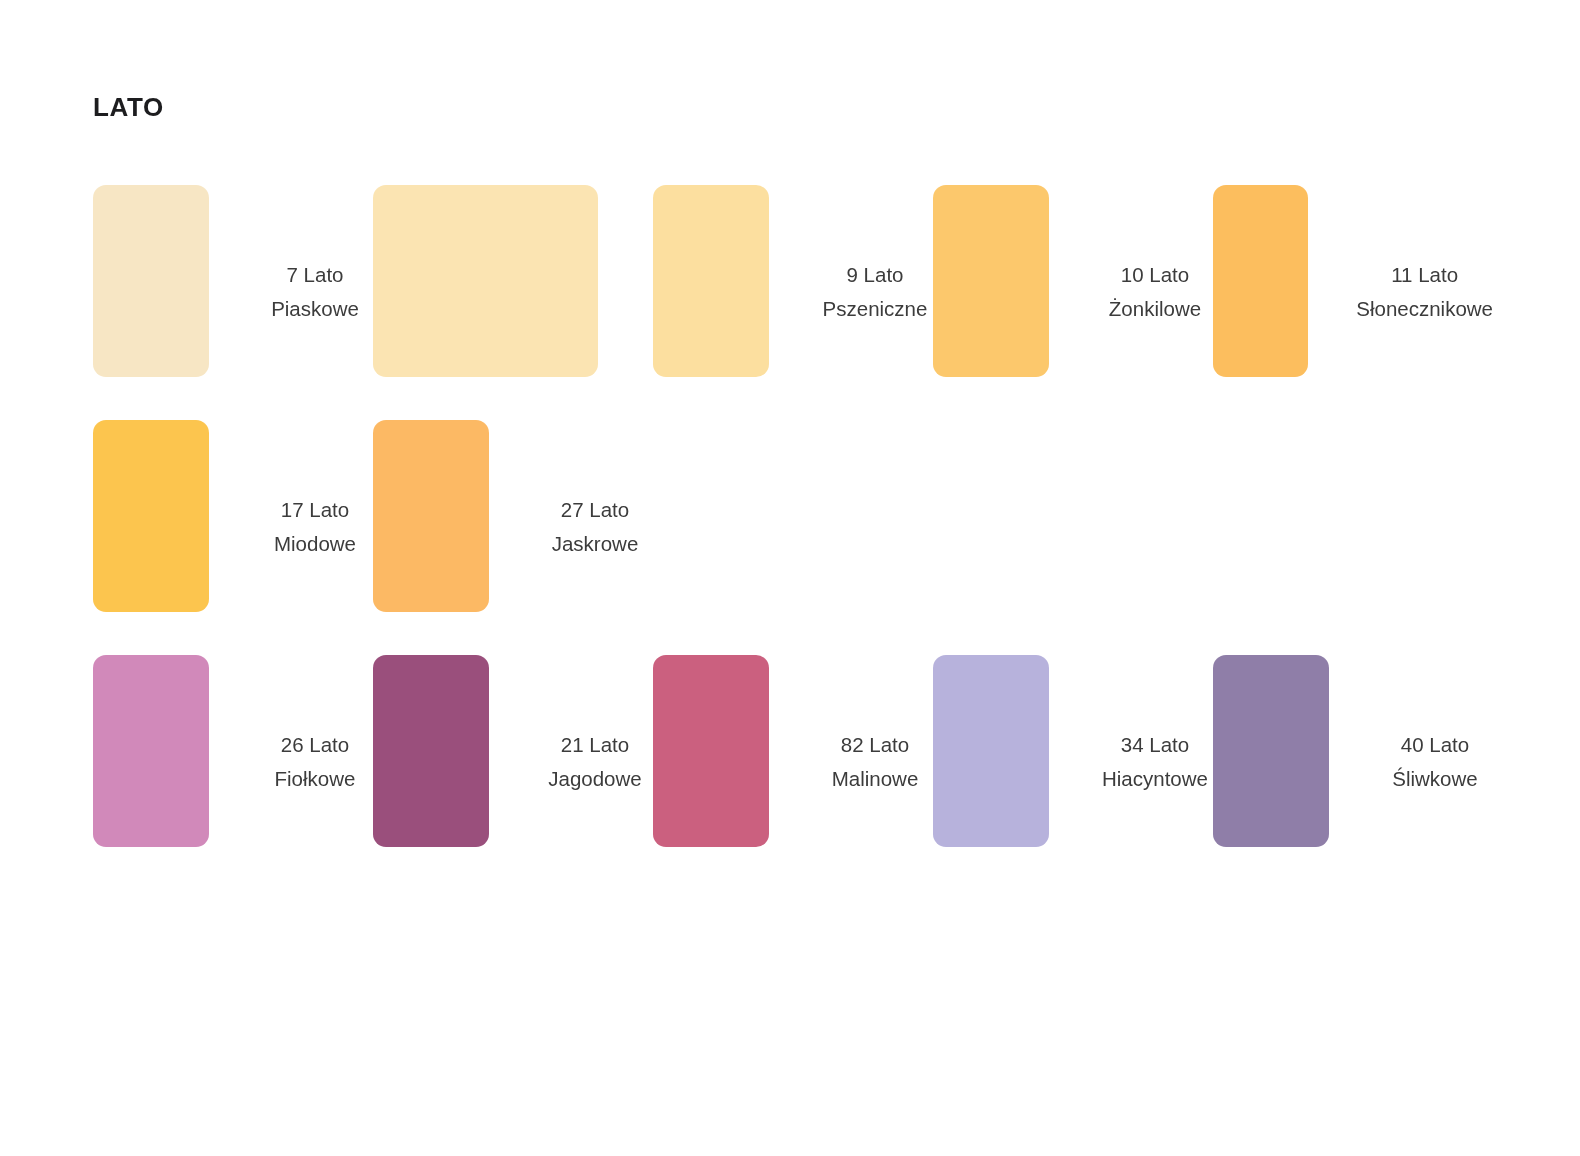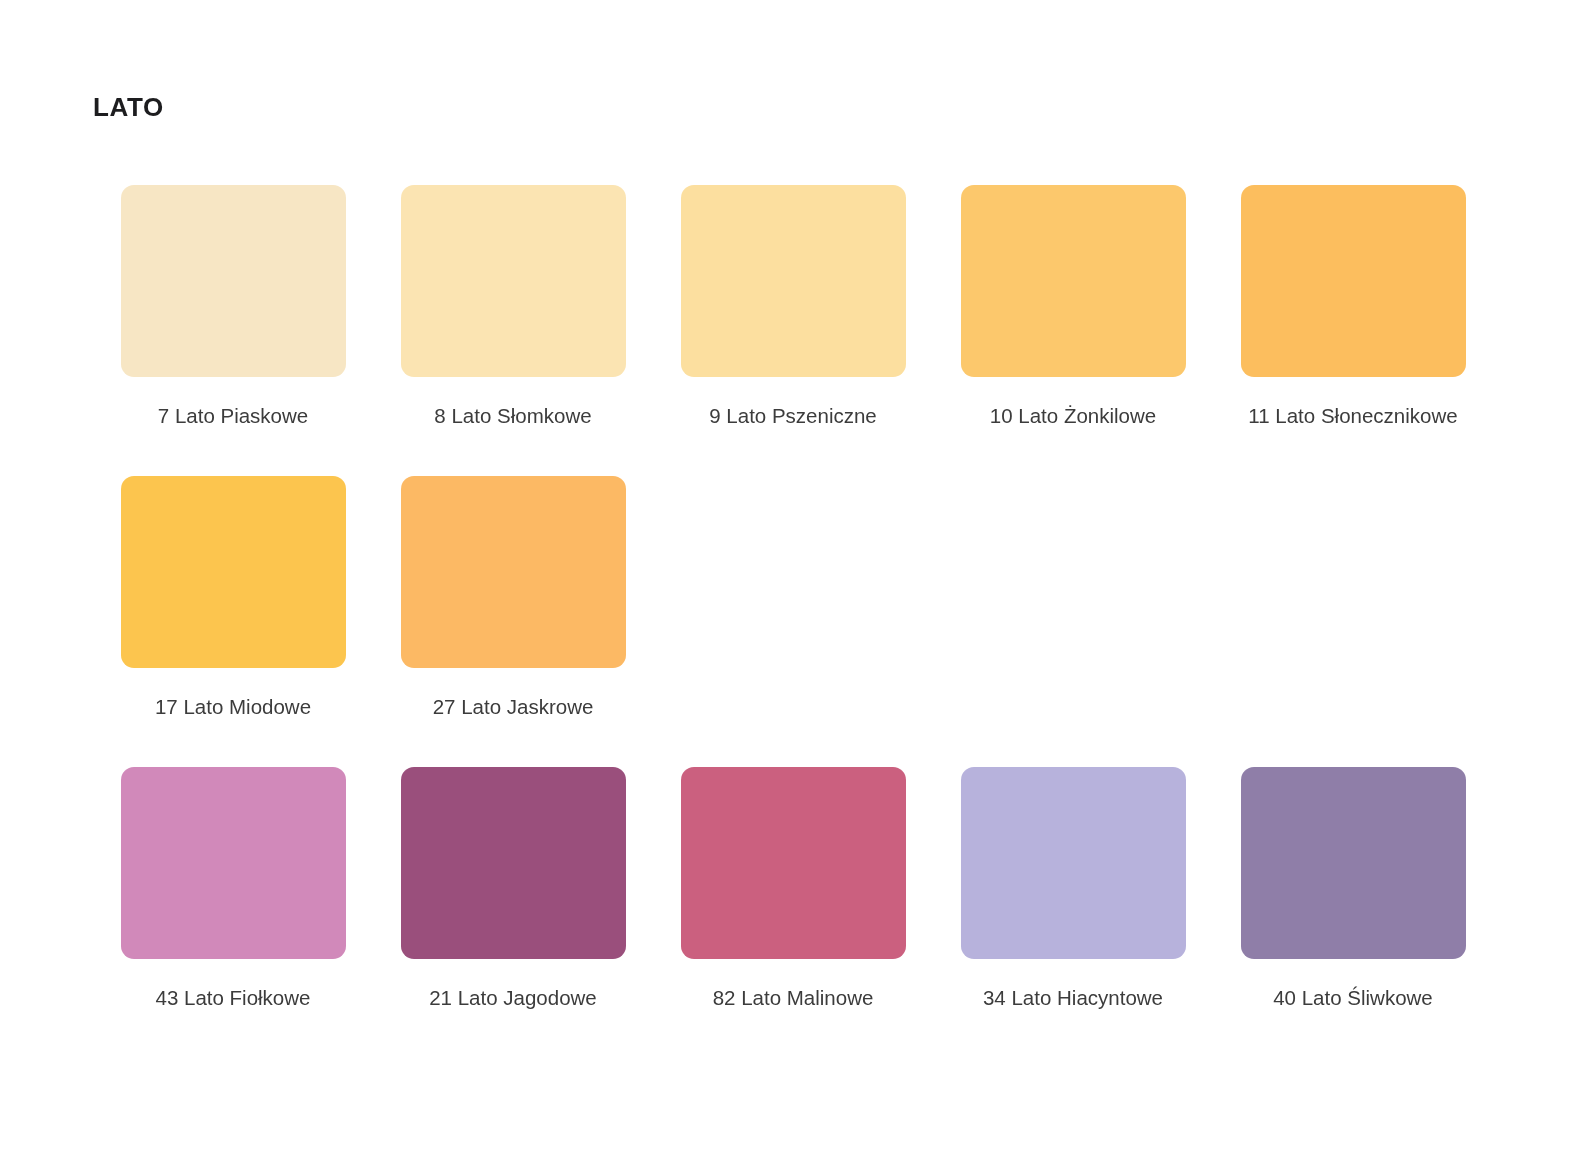--- a/index.html
+++ b/index.html
@@ -40,22 +40,23 @@
 
   .swatch-row {
     display: flex;
     gap: 0;
   }
 
   .swatch-cell {
     width: 280px;
     flex: 0 0 280px;
     display: flex;
-    flex-direction: column;
+    flex-direction: row;
     align-items: center;
+    gap: 48px;
   }
 
   .swatch-chip {
     width: 225px;
     height: 192px;
     border-radius: 13px;
     background: #eeeeee;
   }
 
   .swatch-label {
@@ -81,21 +82,20 @@
 
   <div class="swatch-grid">
 
     <div class="swatch-row">
       <div class="swatch-cell">
         <div class="swatch-chip" style="background: rgb(247, 230, 196);"></div>
         <div class="swatch-label">7 Lato Piaskowe</div>
       </div>
       <div class="swatch-cell">
         <div class="swatch-chip" style="background: rgb(251, 228, 178);"></div>
-        <div class="swatch-label">8 Lato Słomkowe</div>
       </div>
       <div class="swatch-cell">
         <div class="swatch-chip" style="background: rgb(252, 223, 159);"></div>
         <div class="swatch-label">9 Lato Pszeniczne</div>
       </div>
       <div class="swatch-cell">
         <div class="swatch-chip" style="background: rgb(252, 200, 108);"></div>
         <div class="swatch-label">10 Lato Żonkilowe</div>
       </div>
       <div class="swatch-cell">
@@ -115,21 +115,21 @@
         <div class="swatch-chip" style="background: rgb(252, 185, 100);"></div>
         <div class="swatch-label">27 Lato Jaskrowe</div>
       </div>
     </div>
 
     <div class="row-gap"></div>
 
     <div class="swatch-row">
       <div class="swatch-cell">
         <div class="swatch-chip" style="background: rgb(209, 137, 186);"></div>
-        <div class="swatch-label">43 Lato Fiołkowe</div>
+        <div class="swatch-label">26 Lato Fiołkowe</div>
       </div>
       <div class="swatch-cell">
         <div class="swatch-chip" style="background: rgb(154, 79, 124);"></div>
         <div class="swatch-label">21 Lato Jagodowe</div>
       </div>
       <div class="swatch-cell">
         <div class="swatch-chip" style="background: rgb(203, 96, 127);"></div>
         <div class="swatch-label">82 Lato Malinowe</div>
       </div>
       <div class="swatch-cell">

